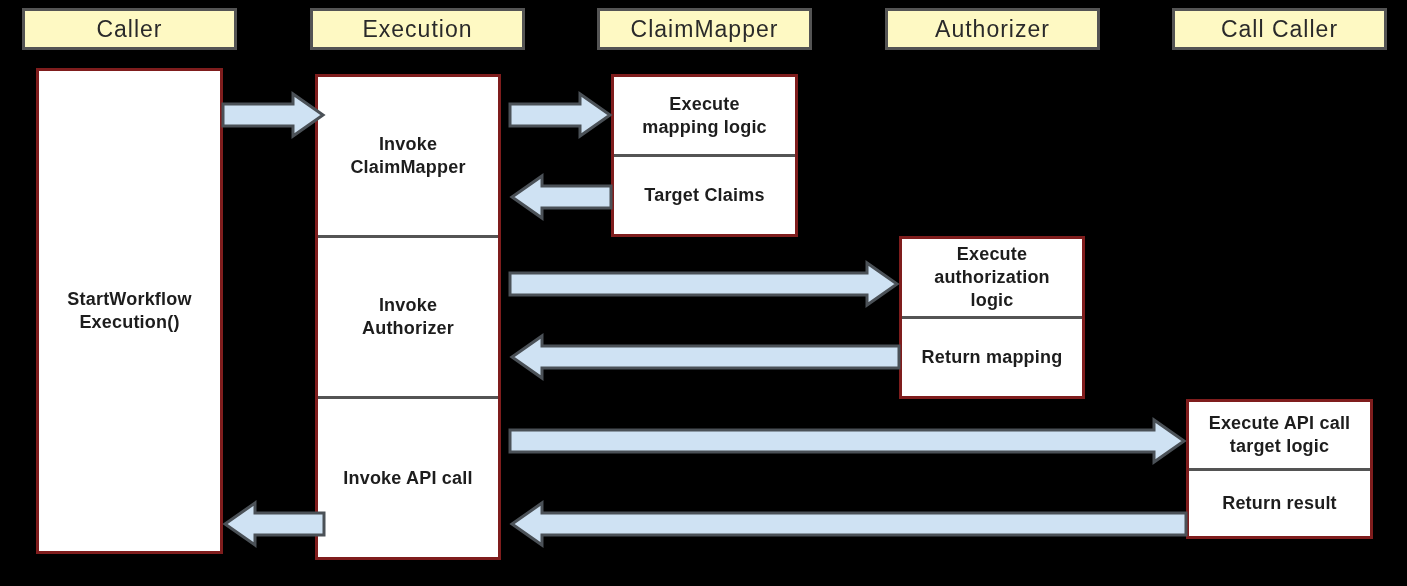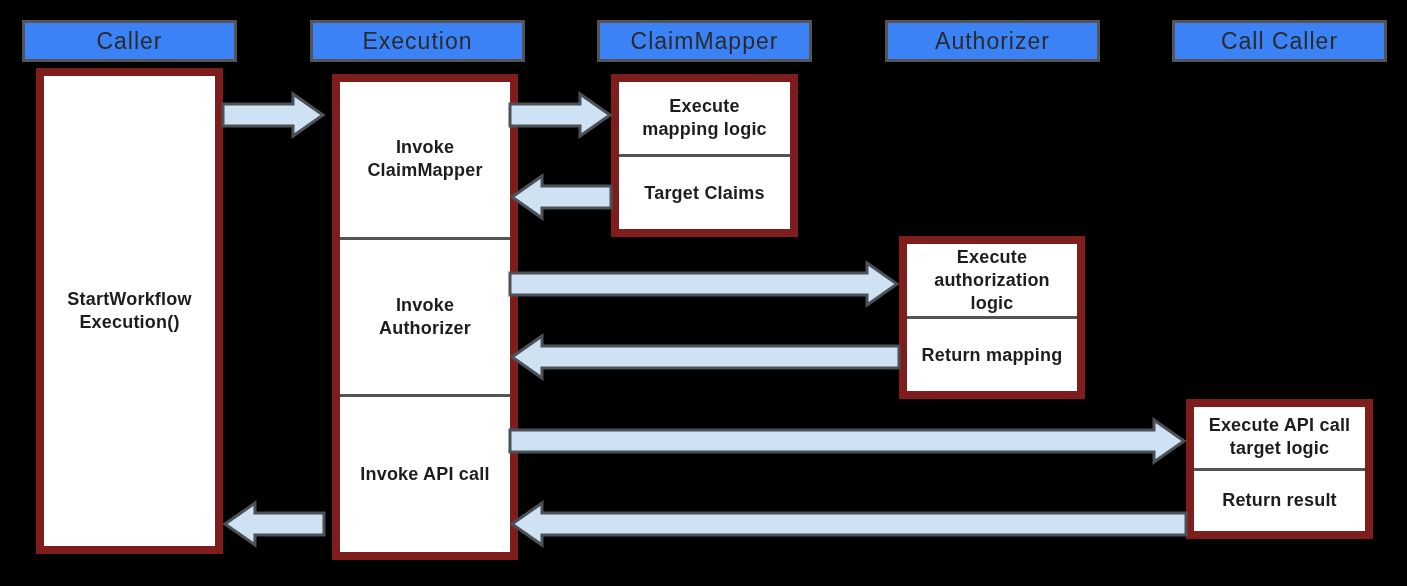--- a/index.html
+++ b/index.html
@@ -4,45 +4,45 @@
 <style>
   html,body{margin:0;padding:0;background:#000;}
   .stage{
     position:relative;
     width:1407px;height:586px;
     background:#000000;
     overflow:hidden;
     font-family:"Liberation Sans",sans-serif;
   }
   .col-header{
-    position:absolute;top:20px;
+    position:absolute;top:8px;
     width:215px;height:42px;
-    background:#3b82f6;
+    background:#fef9c3;
     border:3px solid #545454;
     box-sizing:border-box;
     display:flex;align-items:center;justify-content:center;
   }
   #h-caller{left:22px}
   #h-frontend{left:310px}
   #h-claimmapper{left:597px}
   #h-authorizer{left:885px}
   #h-calltarget{left:1172px}
   .header-label{
     font-size:23px;line-height:28px;font-weight:400;
     color:#2a2a2a;letter-spacing:1px;white-space:nowrap;
   }
   .activation{
     position:absolute;
     background:#ffffff;
-    border:8px solid #7f1d1d;
+    border:3px solid #7f1d1d;
     box-sizing:border-box;
     display:grid;
   }
   #a-caller{left:36px;top:68px;width:187px;height:486px;place-items:center;}
-  #a-frontend{left:332px;top:74px;width:186px;height:486px;grid-template-rows:1fr 3px 1fr 3px 1fr;}
+  #a-frontend{left:315px;top:74px;width:186px;height:486px;grid-template-rows:1fr 3px 1fr 3px 1fr;}
   #a-claimmapper{left:611px;top:74px;width:187px;height:163px;grid-template-rows:1fr 3px 1fr;}
   #a-authorizer{left:899px;top:236px;width:186px;height:163px;grid-template-rows:1fr 3px 1fr;}
   #a-calltarget{left:1186px;top:399px;width:187px;height:140px;grid-template-rows:1fr 3px 1fr;}
   .seg{
     display:flex;align-items:center;justify-content:center;
     text-align:center;overflow:hidden;
   }
   .divider{background:#545454;width:100%;}
   .node-label{
     font-size:18px;line-height:23px;font-weight:700;

